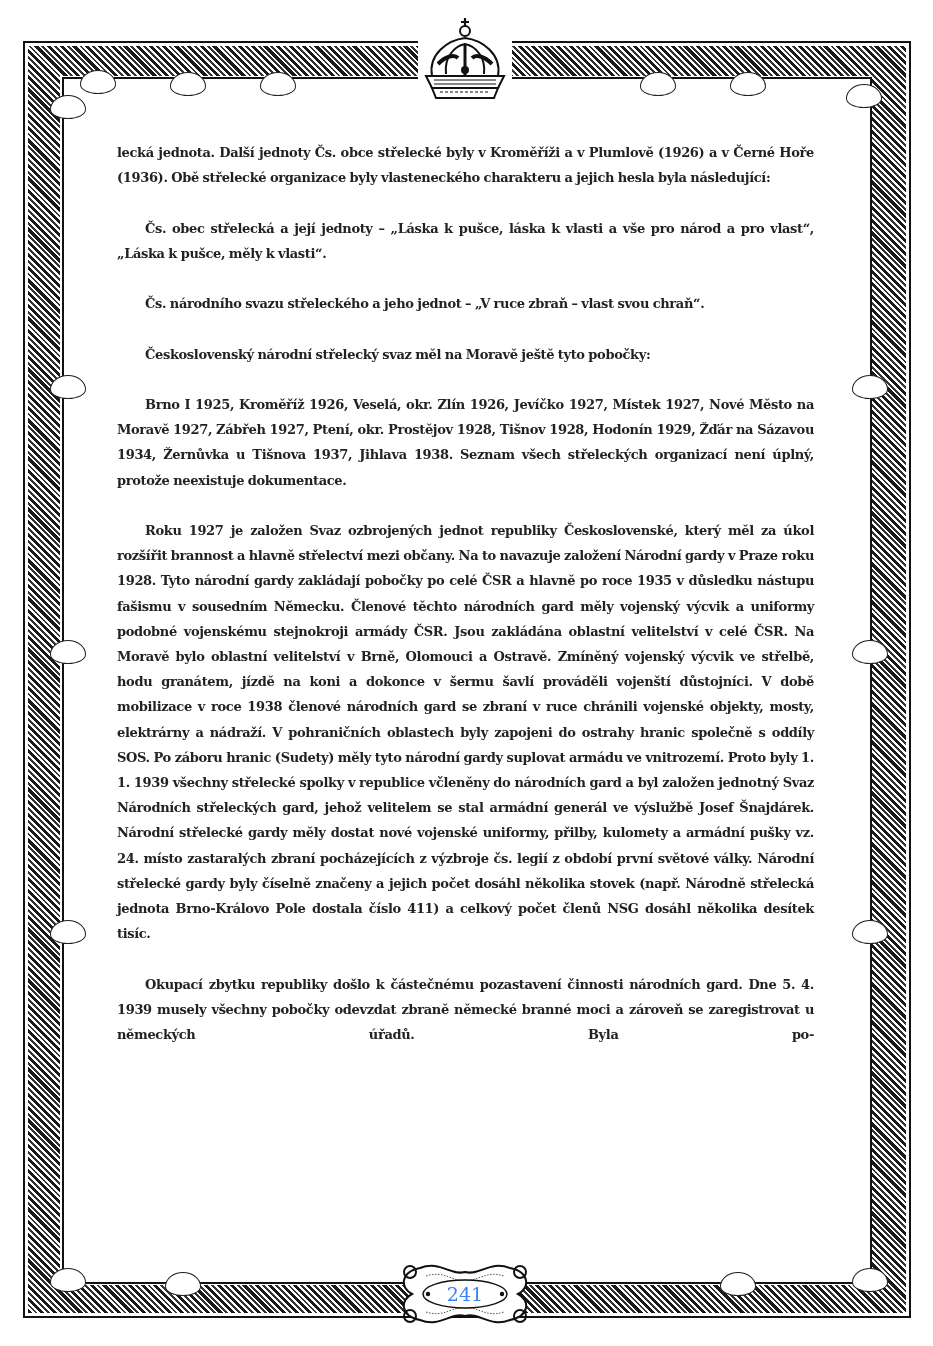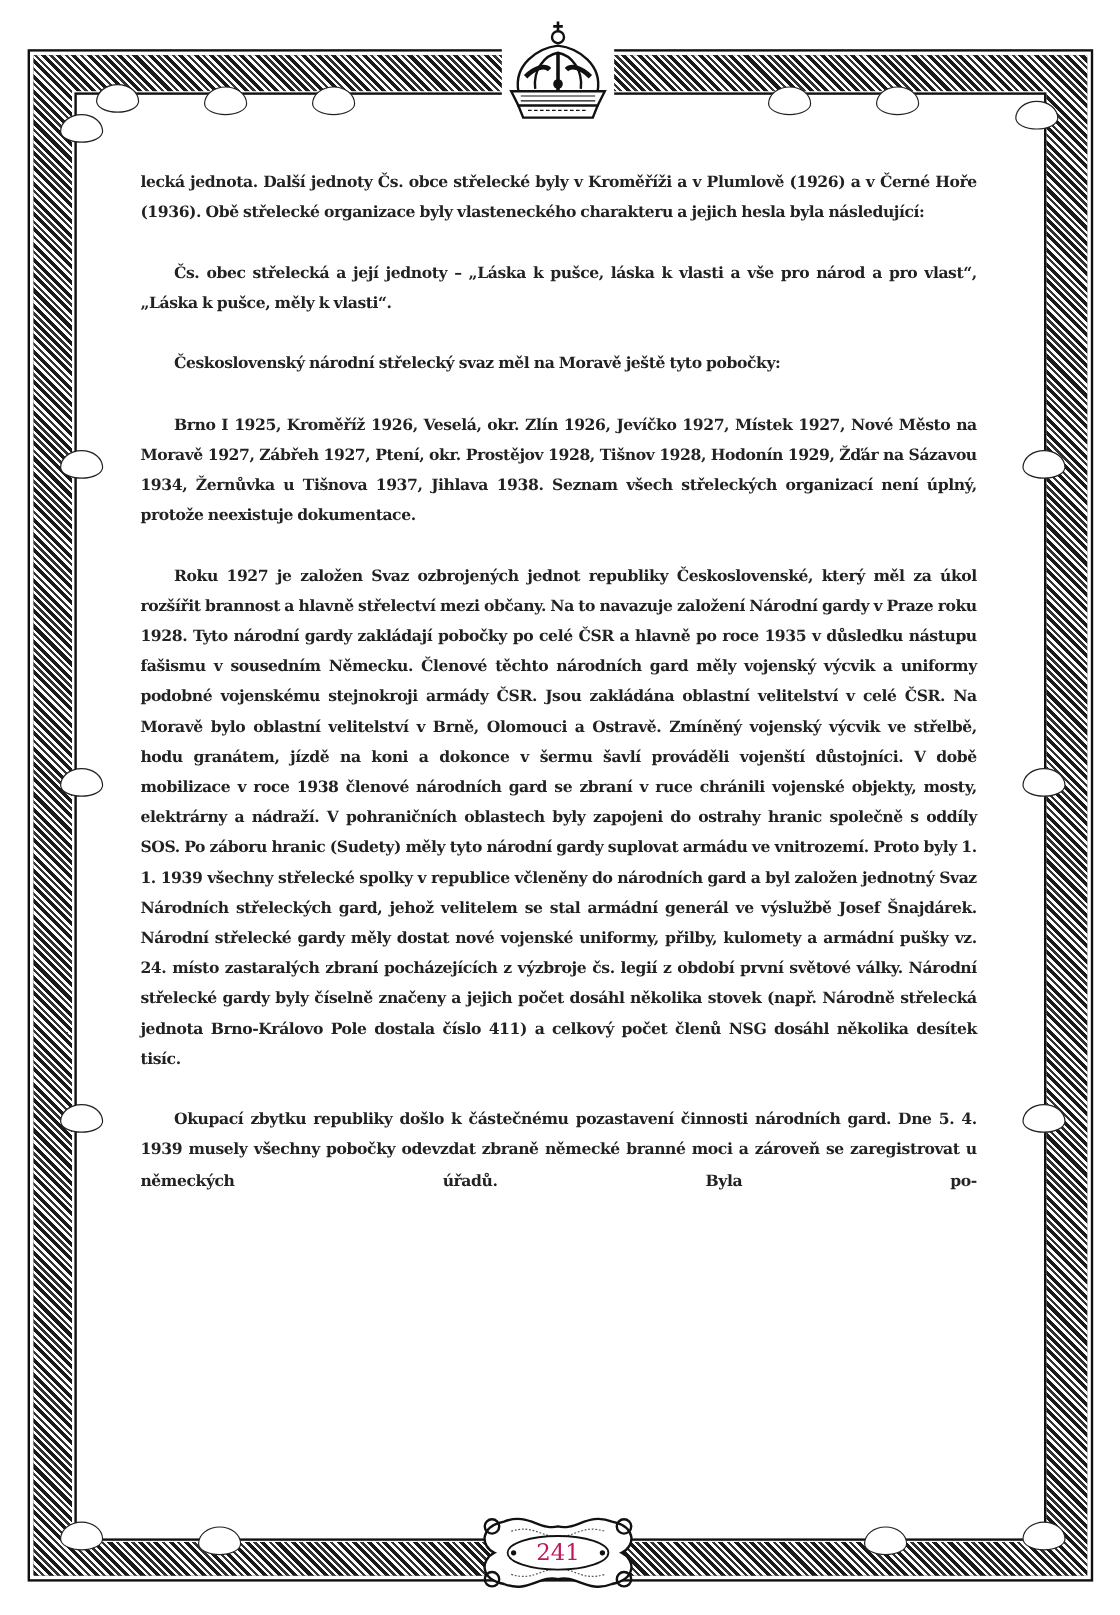--- a/index.html
+++ b/index.html
@@ -28,21 +28,21 @@
     border:1.5px solid #222; border-radius:50% 50% 50% 50% / 60% 60% 40% 40%;
   }
   .crown {
     position:absolute; left:418px; top:14px; width:94px; height:100px;
   }
   .cartouche {
     position:absolute; left:390px; top:1258px; width:150px; height:72px;
   }
   .page-number {
     position:absolute; left:390px; top:1282px; width:150px; text-align:center;
-    font-family:"DejaVu Serif", serif; font-size:19px; color:#be185d; line-height:24px;
+    font-family:"DejaVu Serif", serif; font-size:19px; color:#3b82f6; line-height:24px;
   }
   .text-block {
     position:absolute; left:117px; top:140px; width:697px;
     font-family:"DejaVu Serif", serif; font-size:13px; line-height:25.2px; color:#222;
     letter-spacing:-0.35px; word-spacing:-0.5px;font-weight:bold;
   }
   .text-block p { margin:0 0 25.2px 0; text-align:justify; text-align-last:left; hyphens:manual; }
   .text-block p.indent { text-indent:28px; }
   .text-block p.last { margin-bottom:16px; text-align-last:justify; }
 </style>
@@ -100,18 +100,19 @@
       <circle cx="130" cy="14" r="6" fill="none" stroke="#111" stroke-width="2"></circle>
       <circle cx="20" cy="58" r="6" fill="none" stroke="#111" stroke-width="2"></circle>
       <circle cx="130" cy="58" r="6" fill="none" stroke="#111" stroke-width="2"></circle>
     </svg>
     <div class="page-number">241</div>
   </div>
 
   <div class="text-block">
     <p>lecká jednota. Další jednoty Čs. obce střelecké byly v Kroměříži a v Plumlově (1926) a v Černé Hoře (1936). Obě střelecké organizace byly vlasteneckého charakteru a jejich hesla byla následující:</p>
     <p class="indent">Čs. obec střelecká a její jednoty – „Láska k pušce, láska k vlasti a vše pro národ a pro vlast“, „Láska k pušce, měly k vlasti“.</p>
+    <p class="indent">Čs. národního svazu střeleckého a jeho jednot – „V ruce zbraň – vlast svou chraň“.</p>
     <p class="indent">Československý národní střelecký svaz měl na Moravě ještě tyto pobočky:</p>
     <p class="indent">Brno I 1925, Kroměříž 1926, Veselá, okr. Zlín 1926, Jevíčko 1927, Místek 1927, Nové Město na Moravě 1927, Zábřeh 1927, Ptení, okr. Prostějov 1928, Tišnov 1928, Hodonín 1929, Žďár na Sázavou 1934, Žernůvka u Tišnova 1937, Jihlava 1938. Seznam všech střeleckých organizací není úplný, protože neexistuje dokumentace.</p>
     <p class="indent">Roku 1927 je založen Svaz ozbrojených jednot republiky Československé, který měl za úkol rozšířit brannost a hlavně střelectví mezi občany. Na to navazuje založení Národní gardy v Praze roku 1928. Tyto národní gardy zakládají pobočky po celé ČSR a hlavně po roce 1935 v důsledku nástupu fašismu v sousedním Německu. Členové těchto národních gard měly vojen­ský výcvik a uniformy podobné vojenskému stejnokroji armády ČSR. Jsou zakládána oblastní velitelství v celé ČSR. Na Moravě bylo oblastní velitelství v Brně, Olomouci a Ostravě. Zmíněný vojenský výcvik ve střelbě, hodu gra­nátem, jízdě na koni a dokonce v šermu šavlí prováděli vojenští důstojníci. V době mobilizace v roce 1938 členové národních gard se zbraní v ruce chrá­nili vojenské objekty, mosty, elektrárny a nádraží. V pohraničních oblastech byly zapojeni do ostrahy hranic společně s oddíly SOS. Po záboru hranic (Su­dety) měly tyto národní gardy suplovat armádu ve vnitrozemí. Proto byly 1. 1. 1939 všechny střelecké spolky v republice včleněny do národních gard a byl založen jednotný Svaz Národních střeleckých gard, jehož velitelem se stal armádní generál ve výslužbě Josef Šnajdárek. Národní střelecké gardy měly dostat nové vojenské uniformy, přilby, kulomety a armádní pušky vz. 24. místo zastaralých zbraní pocházejících z výzbroje čs. legií z období první světové války. Národní střelecké gardy byly číselně značeny a jejich počet dosáhl několika stovek (např. Národně střelecká jednota Brno-Královo Pole dostala číslo 411) a celkový počet členů NSG dosáhl několika desítek tisíc.</p>
     <p class="indent last">Okupací zbytku republiky došlo k částečnému pozastavení činnosti ná­rodních gard. Dne 5. 4. 1939 musely všechny pobočky odevzdat zbraně ně­mecké branné moci a zároveň se zaregistrovat u německých úřadů. Byla po-</p>
   </div>
 </div>
 
 </body></html>

